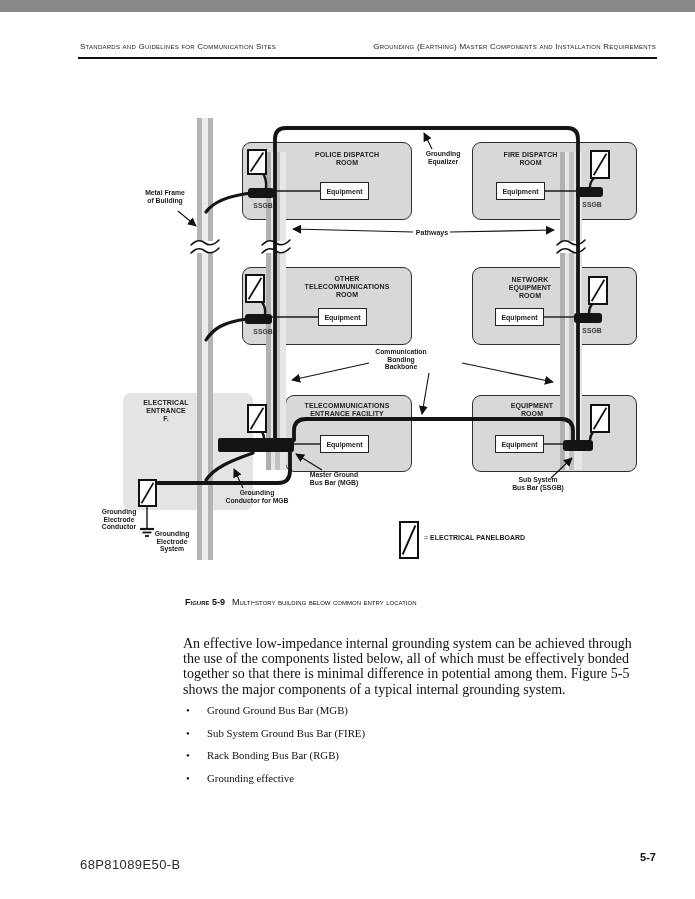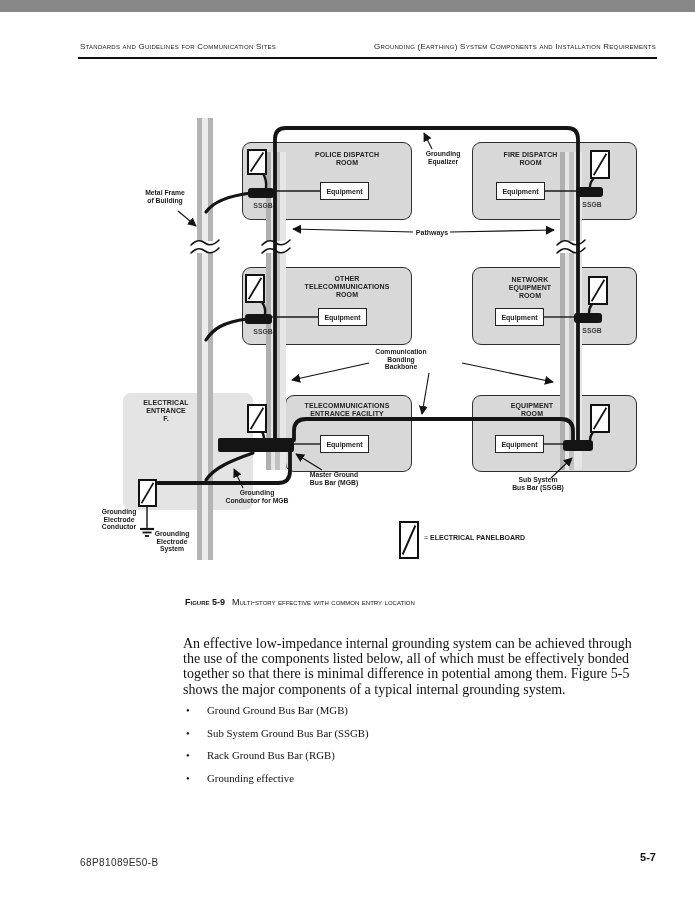--- a/index.html
+++ b/index.html
@@ -20,30 +20,30 @@
   .panel svg{display:block;width:100%;height:100%;}
   .bar{position:absolute;z-index:6;background:#141414;border-radius:3px;}
   .svglayer{position:absolute;left:0;top:0;z-index:5;pointer-events:none;}
   .caption{position:absolute;left:185px;top:585px;font-size:9px;color:#111;}
   .caption b{margin-right:7px;}
   .bodytext{position:absolute;left:183px;top:624px;width:464px;font-family:"Liberation Serif",serif;
             font-size:14px;line-height:15.2px;color:#101010;}
   .bullets{position:absolute;left:186px;top:692px;width:420px;font-family:"Liberation Serif",serif;font-size:10.8px;}
   .bullets .bi{position:relative;margin:0 0 10.5px 0;padding-left:21px;}
   .bullets .bi .dot{position:absolute;left:0;top:0;}
-  .ft{font-size:10px;color:#2a2a2a;letter-spacing:.4px;}
+  .ft{font-size:13px;color:#2a2a2a;letter-spacing:.4px;}
   .ftpage{font-size:11px;font-weight:bold;color:#111;}
 </style>
 </head>
 <body>
 
 <div class="page">
 
   <div class="abs hdr sc" style="left:80px;top:30px;">Standards and Guidelines for Communication Sites</div>
-  <div class="abs hdr sc" style="right:39px;top:30px;text-align:right;">Grounding (Earthing) System Components and Installation Requirements</div>
+  <div class="abs hdr sc" style="right:39px;top:30px;text-align:right;">Grounding (Earthing) Master Components and Installation Requirements</div>
   <div class="abs" style="left:78px;top:45px;width:579px;height:2px;background:#111;"></div>
 
   <div class="abs" style="left:0;top:0;width:695px;height:580px;">
 
     <div class="entr" style="left:123px;top:381px;width:130px;height:117px;"></div>
 
     <div class="bcol" style="left:197px;top:106px;width:16px;height:442px;"></div>
 
     <div class="room" style="left:242px;top:130px;width:168px;height:76px;"></div>
     <div class="room" style="left:472px;top:130px;width:163px;height:76px;"></div>
@@ -257,29 +257,29 @@
           <line x1="2" y1="26" x2="18" y2="2" stroke="#111" stroke-width="2.2"></line>
         </svg>
       </div>
     <div class="lbl" style="left:424px;top:522px;width:120px;text-align:left;font-size:7px;">
       <span style="color:#8a8a8a;">=</span>
       <span>ELECTRICAL PANELBOARD</span>
     </div>
   </div>
 
   <div class="caption sc">
-    <b>Figure 5-9</b><span>Multi-story effective with common entry location</span>
+    <b>Figure 5-9</b><span>Multi-story building below common entry location</span>
   </div>
 
   <div class="bodytext">An effective low-impedance internal grounding system can be achieved through the use of the components listed below, all of which must be effectively bonded together so that there is minimal difference in potential among them. Figure 5-5 shows the major components of a typical internal grounding system.</div>
 
   <div class="bullets">
     <div class="bi"><span class="dot">•</span><span>Ground Ground Bus Bar (MGB)</span></div>
-    <div class="bi"><span class="dot">•</span><span>Sub System Ground Bus Bar (SSGB)</span></div>
-    <div class="bi"><span class="dot">•</span><span>Rack Ground Bus Bar (RGB)</span></div>
+    <div class="bi"><span class="dot">•</span><span>Sub System Ground Bus Bar (FIRE)</span></div>
+    <div class="bi"><span class="dot">•</span><span>Rack Bonding Bus Bar (RGB)</span></div>
     <div class="bi"><span class="dot">•</span><span>Grounding effective</span></div>
   </div>
 
   <div class="abs ft" style="left:80px;top:845px;">68P81089E50-B</div>
   <div class="abs ft" style="left:152px;top:889px;">9/1/05</div>
   <div class="abs ftpage" style="right:39px;top:839px;">5-7</div>
 
 </div>
 
 </body></html>

